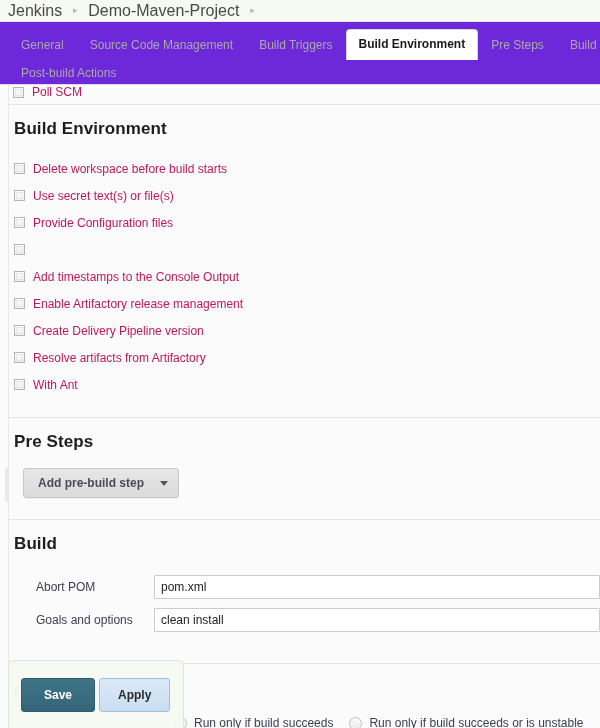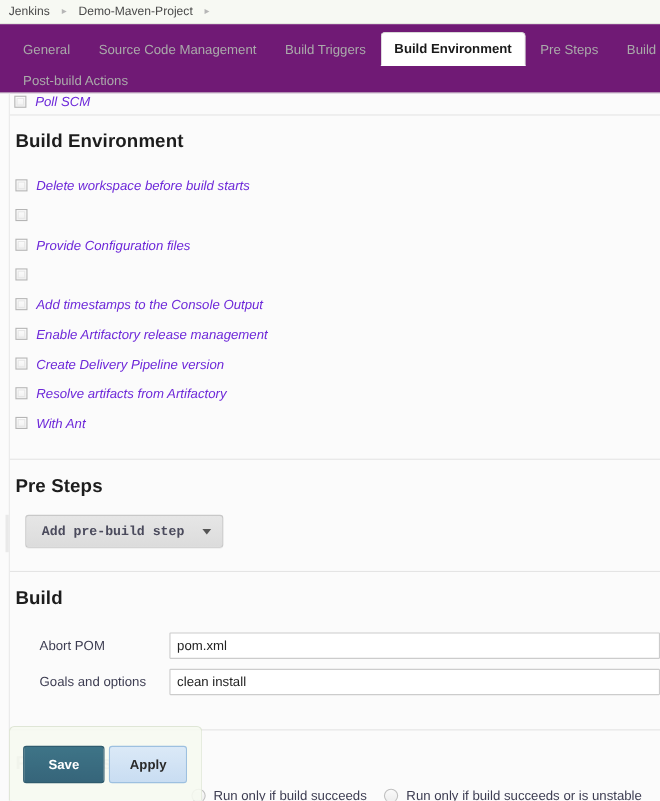--- a/index.html
+++ b/index.html
@@ -21,35 +21,35 @@
   .breadcrumb-bar {
     height: 22px;
     background: #f7f9f3;
     border-bottom: 1px solid #e3e6dd;
     display: flex;
     align-items: center;
     padding-left: 8px;
     box-sizing: border-box;
   }
   .crumb {
-    font-size: 11px;
+    font-size: 16px;
     color: #4a4a4a;
     white-space: nowrap;
   }
   .crumb-sep {
     width: 26px;
     text-align: center;
     color: #b6b6b6;
     font-size: 9px;
     line-height: 1;
   }
 
   
   .tab-bar {
-    background: #701a75;
+    background: #6d28d9;
     border-bottom: 1px solid #dcdcdc;
     padding: 5px 0 0 0;
     position: relative;
     height: 63px;
     box-sizing: border-box;
   }
   .tab-row {
     display: flex;
     align-items: flex-end;
     padding-left: 8px;
@@ -140,42 +140,40 @@
     position: relative;
   }
   .checkbox::after {
     content: "";
     position: absolute;
     left: 1px; top: 1px; right: 1px; bottom: 1px;
     border: 1px solid #e6e6e6;
   }
   .cb-label {
     font-size: 12px;
-    color: #6d28d9;
-    white-space: nowrap;
-    font-style: italic;
+    color: #be185d;
+    white-space: nowrap;
   }
 
   
   .prestep-area {
     padding: 0 0 16px 0;
   }
   .btn-dropdown {
     display: inline-flex;
     align-items: center;
     margin-left: 14px;
     background: linear-gradient(#e6e6e6, #dcdcdc);
     border: 1px solid #c8c8c8;
     border-radius: 3px;
     padding: 7px 10px 7px 14px;
     font-size: 12px;
     font-weight: bold;
     color: #4a4a5c;
     box-shadow: 0 1px 0 rgba(0,0,0,0.04);
-    font-family: Liberation Mono, monospace;
   }
   .btn-dropdown .caret {
     margin-left: 16px;
     width: 0; height: 0;
     border-left: 4px solid transparent;
     border-right: 4px solid transparent;
     border-top: 5px solid #555555;
   }
   .prestep-bar-left {
     position: absolute;
@@ -326,20 +324,21 @@
 
     <h2 class="section-title">Build Environment</h2>
 
     <div>
       <div class="cb-row">
         <span class="checkbox"></span>
         <span class="cb-label">Delete workspace before build starts</span>
       </div>
       <div class="cb-row">
         <span class="checkbox"></span>
+        <span class="cb-label">Use secret text(s) or file(s)</span>
       </div>
       <div class="cb-row">
         <span class="checkbox"></span>
         <span class="cb-label">Provide Configuration files</span>
       </div>
       <div class="cb-row">
         <span class="checkbox"></span>
       </div>
       <div class="cb-row">
         <span class="checkbox"></span>

